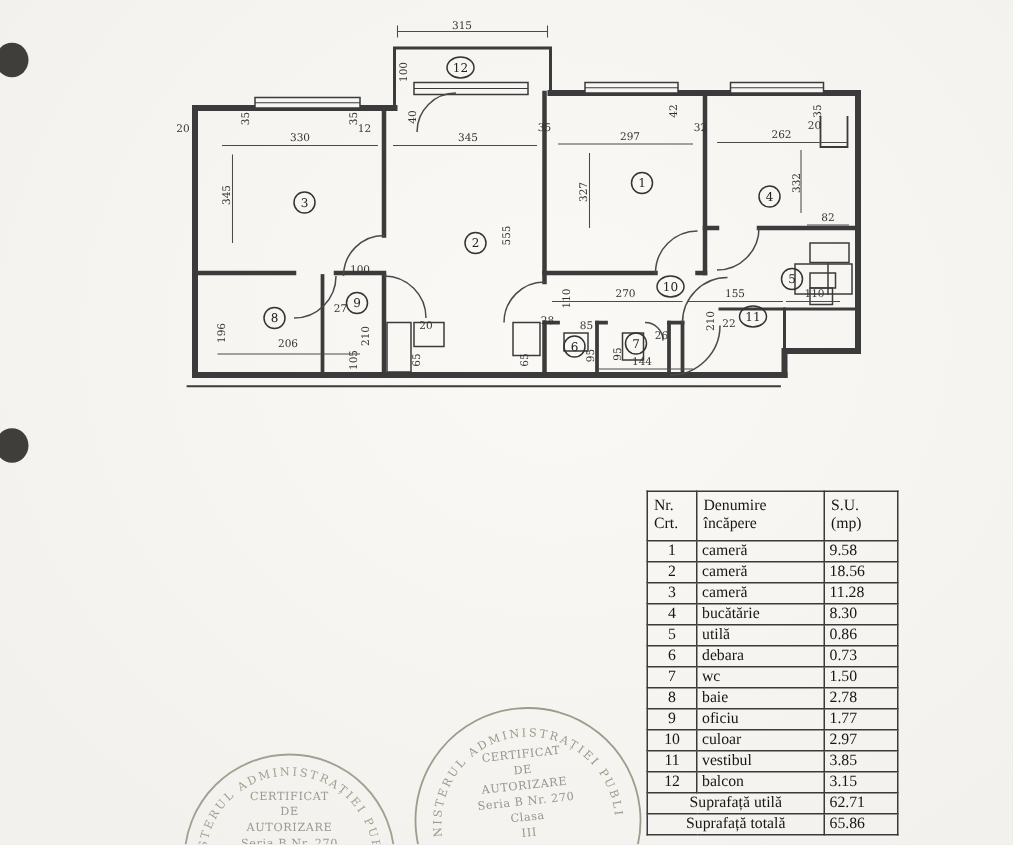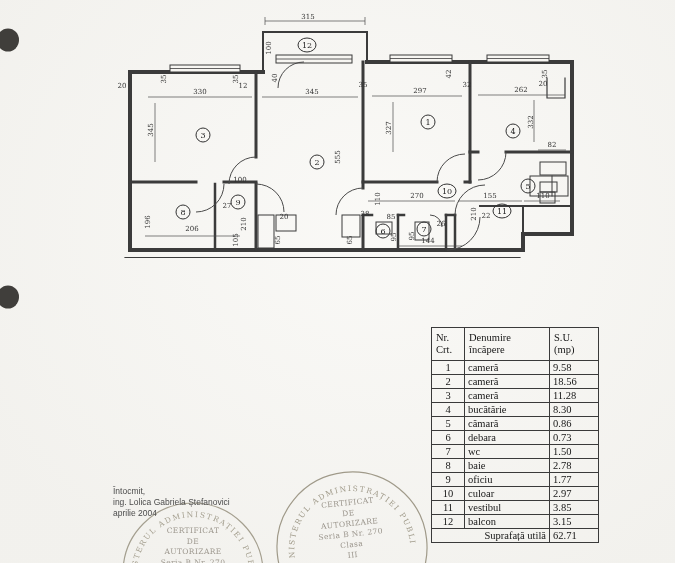--- a/index.html
+++ b/index.html
@@ -18,21 +18,21 @@
   #area-table{position:absolute;left:431px;top:327px;border-collapse:collapse;
         font-size:10.5px;line-height:12px;color:#161616;}
   #area-table td,#area-table th{border:1px solid #3a3a3a;padding:0 3px;height:13px;
         font-weight:normal;vertical-align:middle;}
   #area-table th{text-align:left;white-space:pre-line;height:30px;padding:1px 4px;margin-top:36px;}
   th.c-su{text-align:center;}
   td.c-nr{width:26px;text-align:center;}
   td.c-name{width:78px;text-align:left;padding-left:6px;margin-left:48px;}
   td.c-su{width:42px;text-align:left;}
   tr.total td{height:15px;}
-  td.t-label{text-align:right;padding-left:7px;}
+  td.t-label{text-align:center;padding-left:7px;}
   
   #footer-note{position:absolute;left:113px;top:486px;font-family:"Liberation Sans",sans-serif;
         font-size:8.5px;line-height:11px;color:#4c4c4c;white-space:pre-line;}
 </style>
 </head>
 <body>
 
 <div id="page">
 
   <svg id="plan-svg" width="675" height="563" viewBox="0 0 675 563" style="position:absolute;left:0;top:0;">
@@ -241,21 +241,21 @@
           <td class="c-name">cameră</td>
           <td class="c-su">11.28</td>
         </tr>
         <tr>
           <td class="c-nr">4</td>
           <td class="c-name">bucătărie</td>
           <td class="c-su">8.30</td>
         </tr>
         <tr>
           <td class="c-nr">5</td>
-          <td class="c-name">cămară</td>
+          <td class="c-name">utilă</td>
           <td class="c-su">0.86</td>
         </tr>
         <tr>
           <td class="c-nr">6</td>
           <td class="c-name">debara</td>
           <td class="c-su">0.73</td>
         </tr>
         <tr>
           <td class="c-nr">7</td>
           <td class="c-name">wc</td>
@@ -285,20 +285,21 @@
           <td class="c-nr">12</td>
           <td class="c-name">balcon</td>
           <td class="c-su">3.15</td>
         </tr>
       </tbody>
     <tbody>
       <tr class="total">
         <td class="t-label" colspan="2">Suprafață utilă</td>
         <td class="c-su">62.71</td>
       </tr>
+      <tr class="total">
+        <td class="t-label" colspan="2">Suprafață totală</td>
+        <td class="c-su">65.86</td>
+      </tr>
     </tbody>
   </table>
 
-  <div id="footer-note">Întocmit,
-ing. Lolica Gabriela Ștefanovici
-aprilie  2004</div>
 
 </div>
 
 </body></html>

